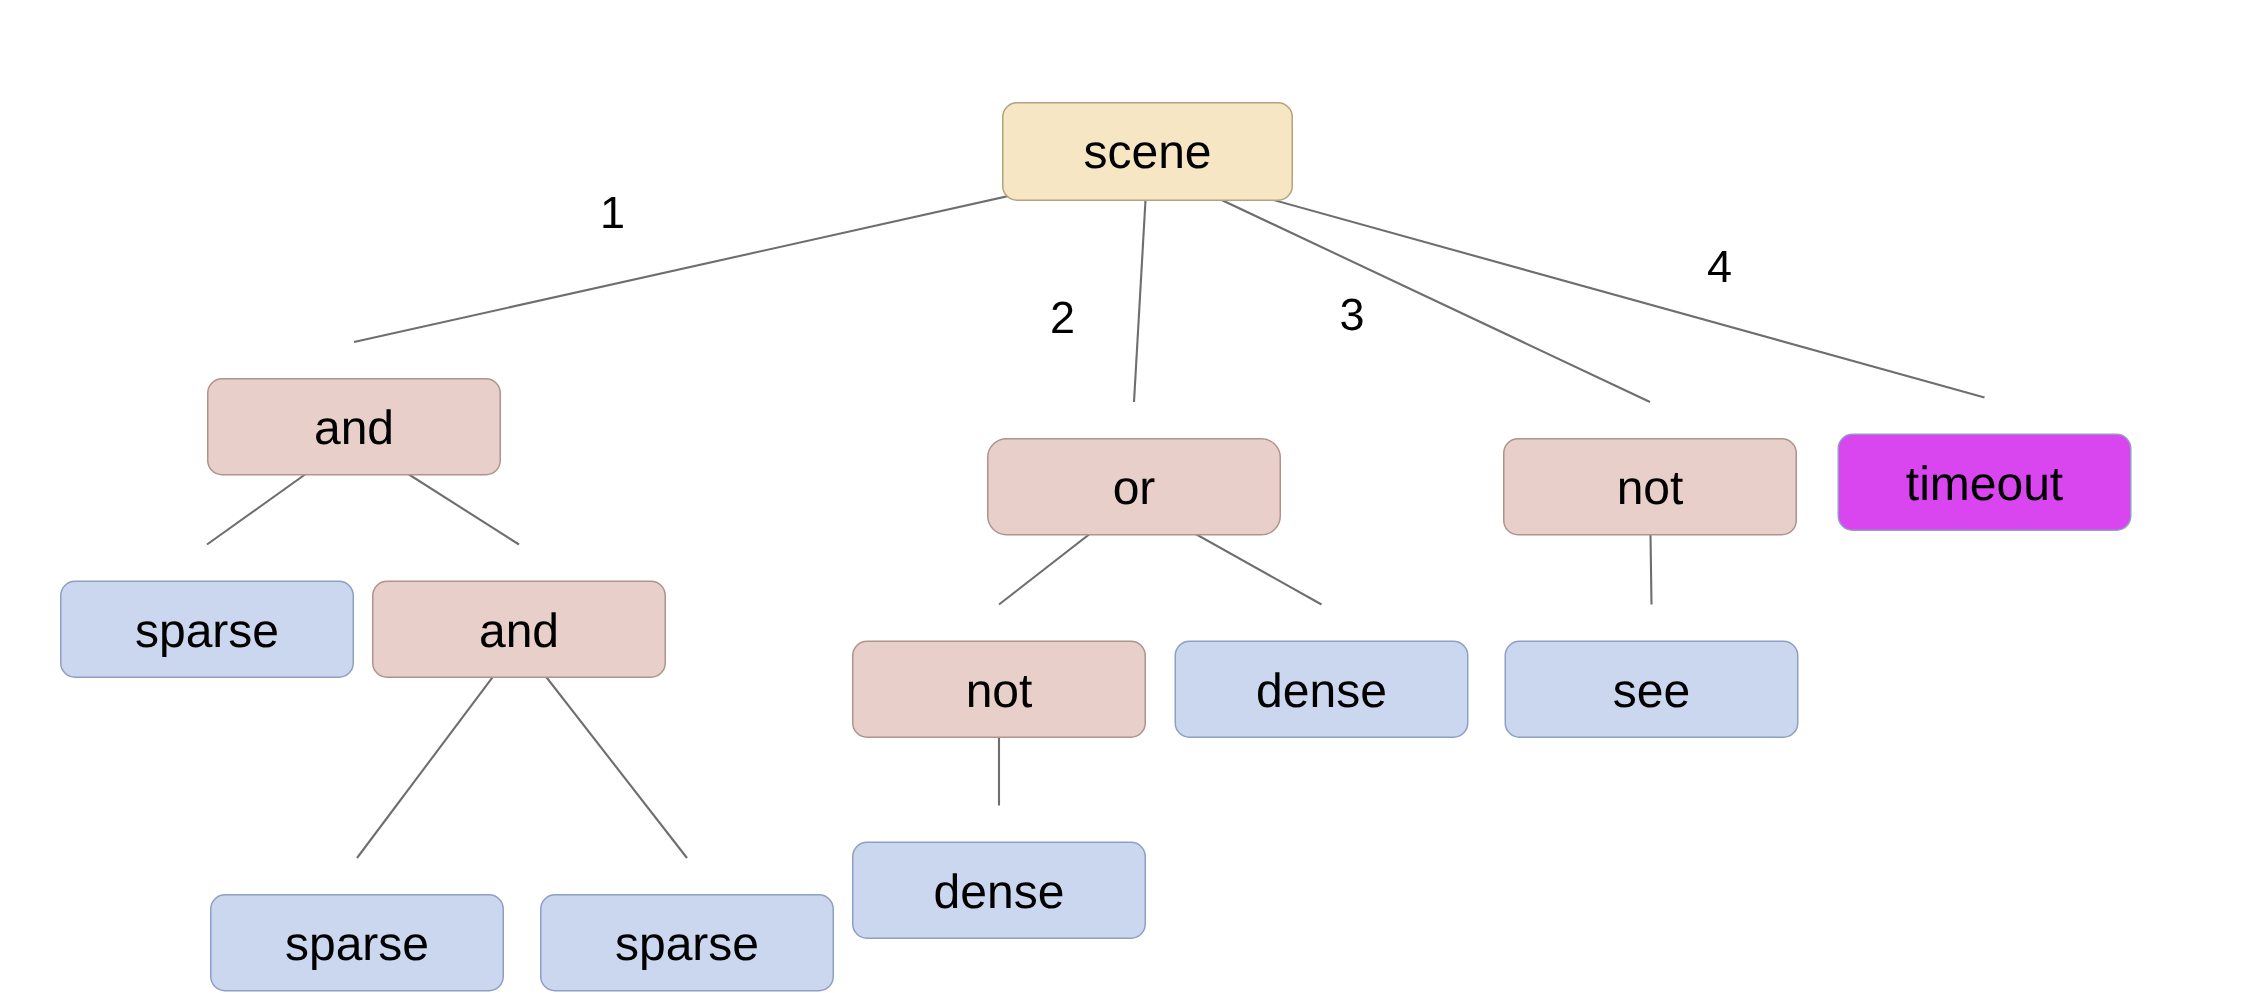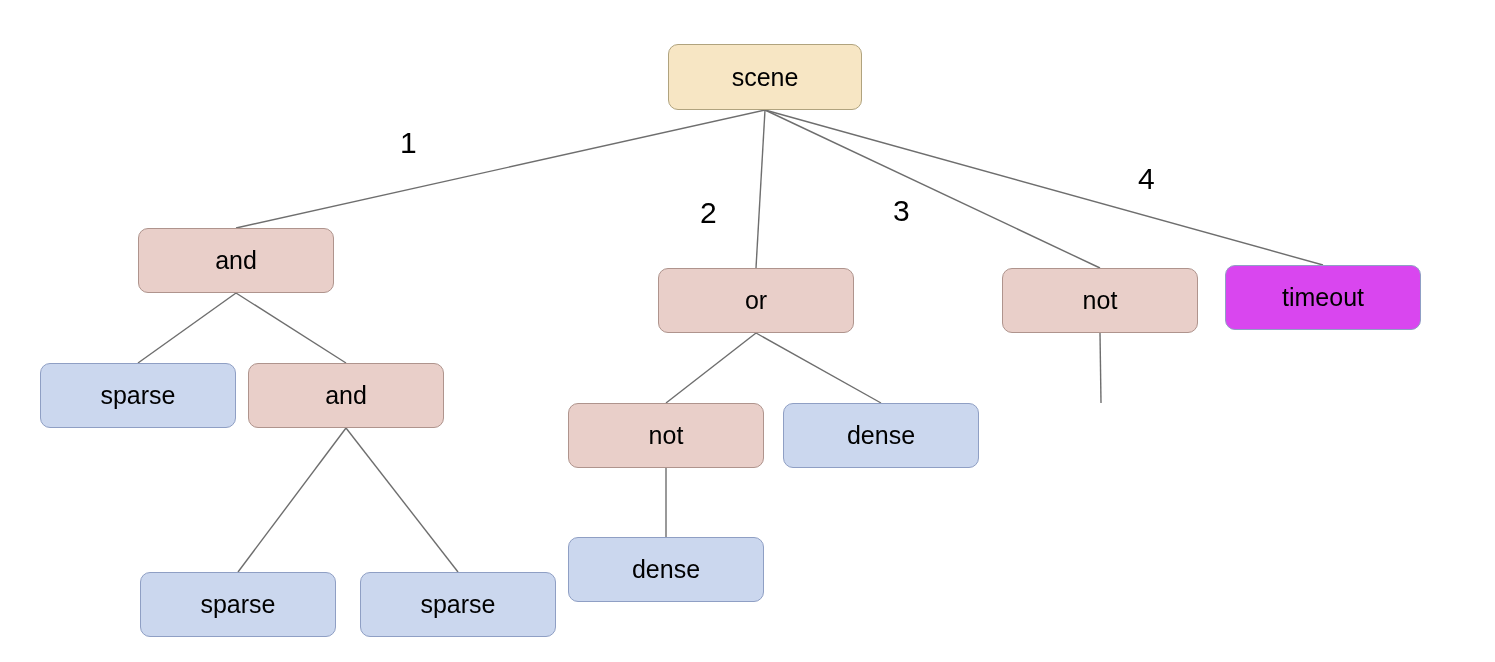--- a/index.html
+++ b/index.html
@@ -23,24 +23,25 @@
     height: 100%;
   }
   .node {
     position: absolute;
     box-sizing: border-box;
     display: flex;
     align-items: center;
     justify-content: center;
     border-radius: 10px;
     border: 1.5px solid #999999;
-    font-size: 25px;
+    font-size: 32px;
     line-height: 1;
     color: #000000;
     user-select: none;
+    margin-top: 24px;
   }
   .edge-label {
     position: absolute;
     font-size: 30px;
     color: #000000;
     user-select: none;
   }
 </style>
 </head>
 <body>
@@ -59,23 +60,24 @@
       <line x1="756" y1="333" x2="881" y2="403" stroke="#6e6e6e" stroke-width="1.4"></line>
       <line x1="666" y1="468" x2="666" y2="537" stroke="#6e6e6e" stroke-width="1.4"></line>
       <line x1="1100" y1="333" x2="1101" y2="403" stroke="#6e6e6e" stroke-width="1.4"></line>
     </svg>
 <div class="edge-label" style="left: 400px; top: 126px; color: rgb(0, 0, 0);">1</div>
     <div class="edge-label" style="left: 700px; top: 196px; color: rgb(0, 0, 0);">2</div>
     <div class="edge-label" style="left: 893px; top: 194px; color: rgb(0, 0, 0);">3</div>
     <div class="edge-label" style="left: 1138px; top: 162px; color: rgb(0, 0, 0);">4</div>
     <div class="node node-root" style="left: 668px; top: 44px; width: 194px; height: 66px; background: rgb(247, 230, 196); border-color: rgb(176, 163, 126); color: rgb(0, 0, 0);">scene</div>
     <div class="node node-operator" style="left: 138px; top: 228px; width: 196px; height: 65px; background: rgb(233, 207, 201); border-color: rgb(175, 148, 141); color: rgb(0, 0, 0);">and</div>
-    <div class="node node-operator" style="left: 658px; top: 268px; width: 196px; height: 65px; background: rgb(233, 207, 201); border-color: rgb(175, 148, 141); color: rgb(0, 0, 0);">or</div>
+    <div class="node node-operator" style="left: 658px; top: 268px; width: 196px; height: 65px; background: rgb(233, 207, 201); border-color: rgb(175, 148, 141); color: rgb(0, 0, 0); border-radius: 13px;">or</div>
     <div class="node node-operator" style="left: 1002px; top: 268px; width: 196px; height: 65px; background: rgb(233, 207, 201); border-color: rgb(175, 148, 141); color: rgb(0, 0, 0);">not</div>
     <div class="node node-leaf" style="left: 1225px; top: 265px; width: 196px; height: 65px; background: #d946ef; border-color: rgb(143, 159, 196); color: rgb(0, 0, 0);">timeout</div>
     <div class="node node-leaf" style="left: 40px; top: 363px; width: 196px; height: 65px; background: rgb(203, 215, 238); border-color: rgb(143, 159, 196); color: rgb(0, 0, 0);">sparse</div>
     <div class="node node-operator" style="left: 248px; top: 363px; width: 196px; height: 65px; background: rgb(233, 207, 201); border-color: rgb(175, 148, 141); color: rgb(0, 0, 0);">and</div>
     <div class="node node-operator" style="left: 568px; top: 403px; width: 196px; height: 65px; background: rgb(233, 207, 201); border-color: rgb(175, 148, 141); color: rgb(0, 0, 0);">not</div>
     <div class="node node-leaf" style="left: 783px; top: 403px; width: 196px; height: 65px; background: rgb(203, 215, 238); border-color: rgb(143, 159, 196); color: rgb(0, 0, 0);">dense</div>
+    <div class="node node-leaf" style="left: 1003px; top: 403px; width: 196px; height: 65px; background: rgb(203, 215, 238); border-color: rgb(143, 159, 196); color: rgb(0, 0, 0);">see</div>
     <div class="node node-leaf" style="left: 568px; top: 537px; width: 196px; height: 65px; background: rgb(203, 215, 238); border-color: rgb(143, 159, 196); color: rgb(0, 0, 0);">dense</div>
     <div class="node node-leaf" style="left: 140px; top: 572px; width: 196px; height: 65px; background: rgb(203, 215, 238); border-color: rgb(143, 159, 196); color: rgb(0, 0, 0);">sparse</div>
     <div class="node node-leaf" style="left: 360px; top: 572px; width: 196px; height: 65px; background: rgb(203, 215, 238); border-color: rgb(143, 159, 196); color: rgb(0, 0, 0);">sparse</div>
   </div>
 
 </body></html>

